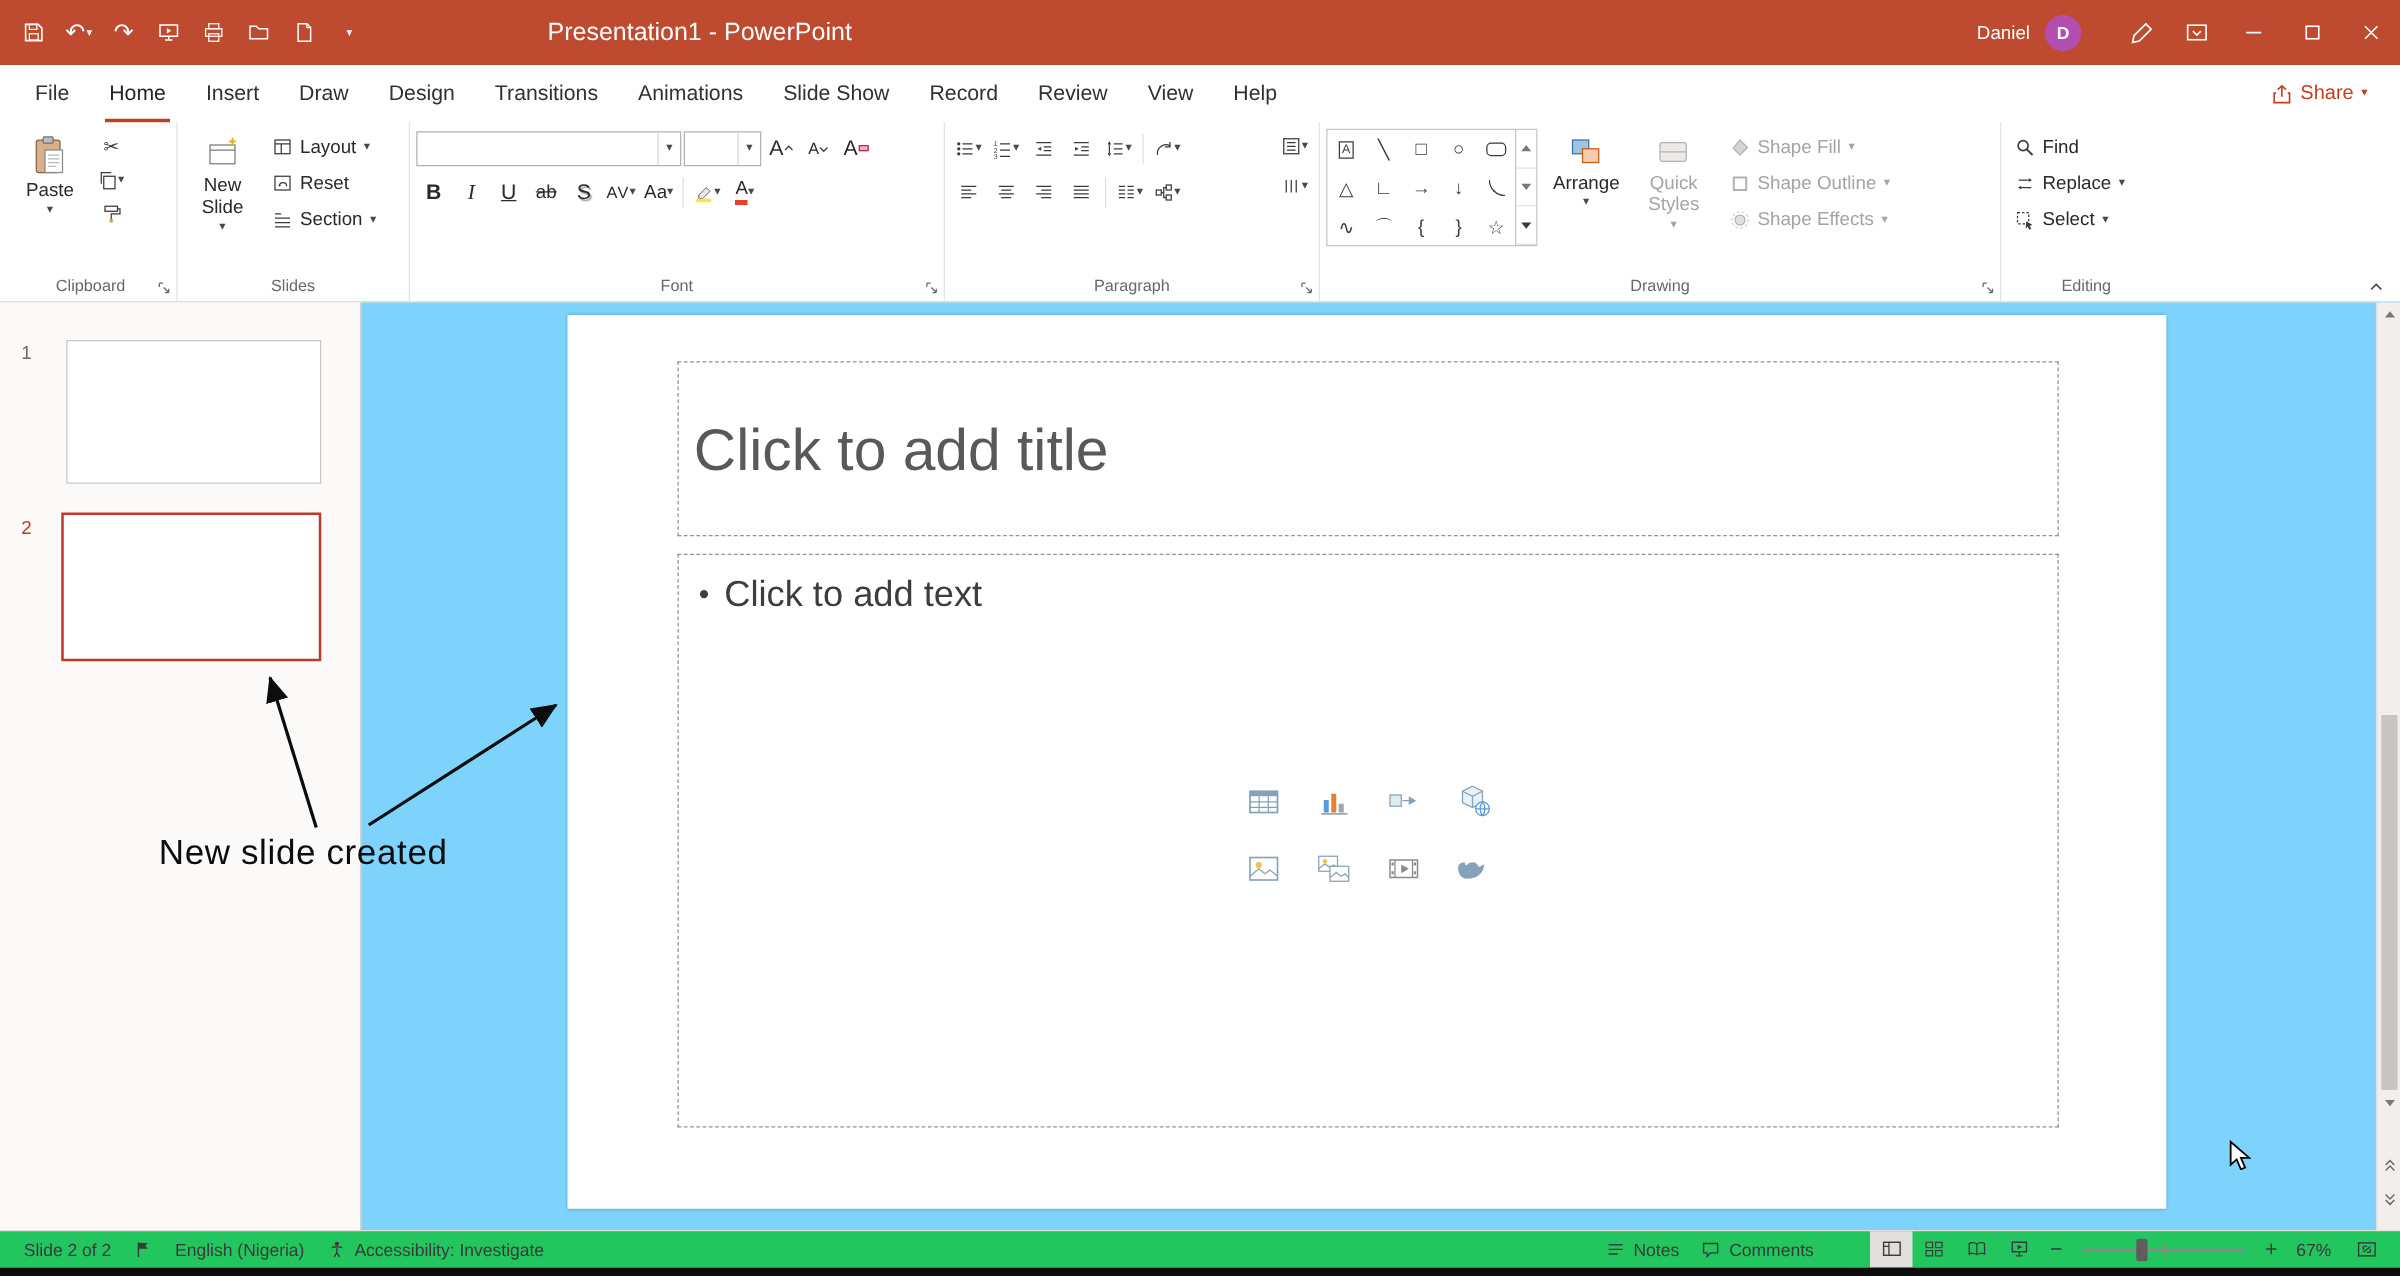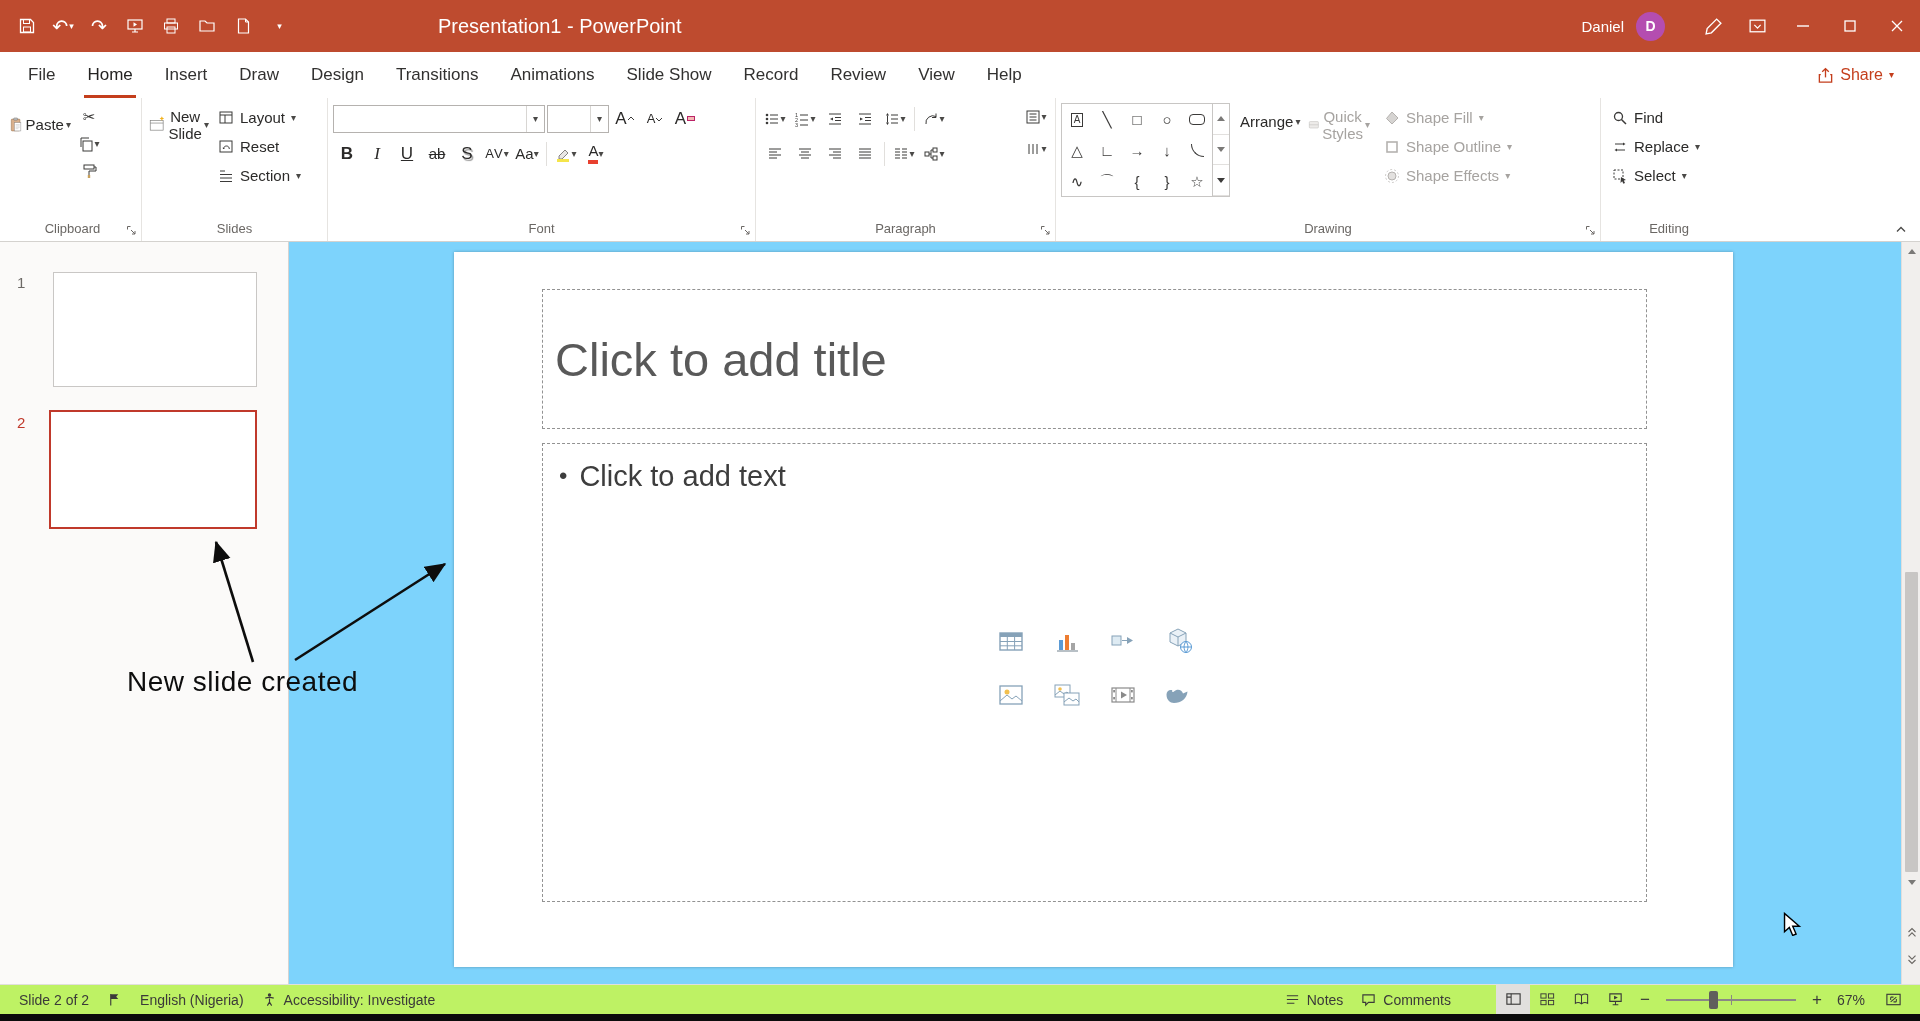--- a/index.html
+++ b/index.html
@@ -26,21 +26,21 @@
 .tab.active{font-weight:normal;color:#242322}
 .tab.active::after{content:"";position:absolute;left:13px;right:13px;bottom:0;height:3px;background:#C43E1C}
 #share-btn{position:absolute;right:18px;top:8px;height:30px;display:flex;align-items:center;gap:6px;color:#C43E1C;font-size:16px;padding:0 8px}
 
 
 #ribbon{display:flex;height:144px;background:#fff;border-bottom:1px solid #D4D2CF;padding-left:4px;position:relative}
 .grp{border-right:1px solid #E6E4E1;display:flex;flex-direction:column;padding:5px 5px 0}
 .grp-body{flex:1;display:flex;align-items:flex-start;gap:3px}
 .grp-name{height:25px;font-size:13px;color:#6a6764;display:flex;align-items:center;justify-content:center;position:relative;padding:0 12px}
 .launcher{position:absolute;right:-1px;bottom:5px;color:#6a6764}
-.bigbtn{display:flex;align-items:center;width:62px;padding-top:5px;gap:2px;font-size:15px;color:#2b2a29;text-align:center;line-height:1.15}
+.bigbtn{display:flex;flex-direction:column;align-items:center;width:62px;padding-top:5px;gap:2px;font-size:15px;color:#2b2a29;text-align:center;line-height:1.15}
 .dd{font-size:10px;line-height:1;color:#4a4947}
 .smicon{width:30px;height:27px;display:flex;align-items:center;justify-content:center;color:#3b3a39;font-size:15px}
 .smbtn{display:flex;align-items:center;gap:6px;height:29px;padding:0 6px;font-size:15px;color:#2b2a29;white-space:nowrap}
 .stack{display:flex;flex-direction:column;justify-content:flex-start}
 .rowline{display:flex;align-items:center;gap:2px;height:31px}
 .combo{height:28px;border:1px solid #B5B2AF;background:#fff;display:flex;align-items:center;justify-content:flex-end}
 .combo .dd-cell{width:18px;height:100%;border-left:1px solid #D8D6D3;display:flex;align-items:center;justify-content:center}
 .tgl{min-width:28px;height:28px;display:flex;align-items:center;justify-content:center;font-size:17px;color:#2b2a29}
 .vsep{width:1px;height:24px;background:#E1DFDC;margin:0 3px}
 .dis, .dis *{color:#A6A3A0 !important}
@@ -75,21 +75,21 @@
 
 #anno-layer{position:absolute;inset:0;pointer-events:none;z-index:6}
 #anno-text{position:absolute;left:127px;top:424px;font-size:28px;font-weight:normal;color:#0d0d0d;letter-spacing:.5px}
 
 #vscroll{position:absolute;right:0;top:0;bottom:0;width:19px;background:#F1EFED;border-left:1px solid #E0DEDC}
 .scr-btn{position:absolute;left:0;width:19px;height:19px;display:flex;align-items:center;justify-content:center}
 #scr-thumb{position:absolute;left:3px;width:13px;top:330px;height:300px;background:#C8C6C4;border-radius:1px}
 .nav-btn{position:absolute;left:0;width:19px;height:24px;display:flex;align-items:center;justify-content:center;color:#6a6764}
 
 
-#statusbar{position:absolute;left:0;right:0;bottom:7px;height:30px;background:#bef264;border-top:1px solid #E1DFDD;display:flex;align-items:center;font-size:14px;color:#3B3A39;padding:0 10px}
+#statusbar{position:absolute;left:0;right:0;bottom:7px;height:30px;background:#22c55e;border-top:1px solid #E1DFDD;display:flex;align-items:center;font-size:14px;color:#3B3A39;padding:0 10px}
 .sb-item{display:flex;align-items:center;gap:7px;padding:0 9px;height:30px;white-space:nowrap}
 .sb-right{margin-left:auto;display:flex;align-items:center}
 .view-btn{width:34px;height:30px;display:flex;align-items:center;justify-content:center;color:#3B3A39}
 #zoom-track{width:130px;height:2px;background:#8A8886;position:relative;margin:0 8px}
 #zoom-notch{position:absolute;left:50%;top:-4px;width:1px;height:10px;background:#8A8886}
 #zoom-thumb{position:absolute;left:43px;top:-8px;width:9px;height:18px;background:#605E5C;border-radius:2px}
 #zoom-pct{width:46px;text-align:center;padding-right:4px}
 #black-strip{position:absolute;left:0;right:0;bottom:0;height:7px;background:#0b0b0b}
 #mouse-cursor{position:absolute;left:1782px;top:912px;z-index:20;pointer-events:none}
 </style>

